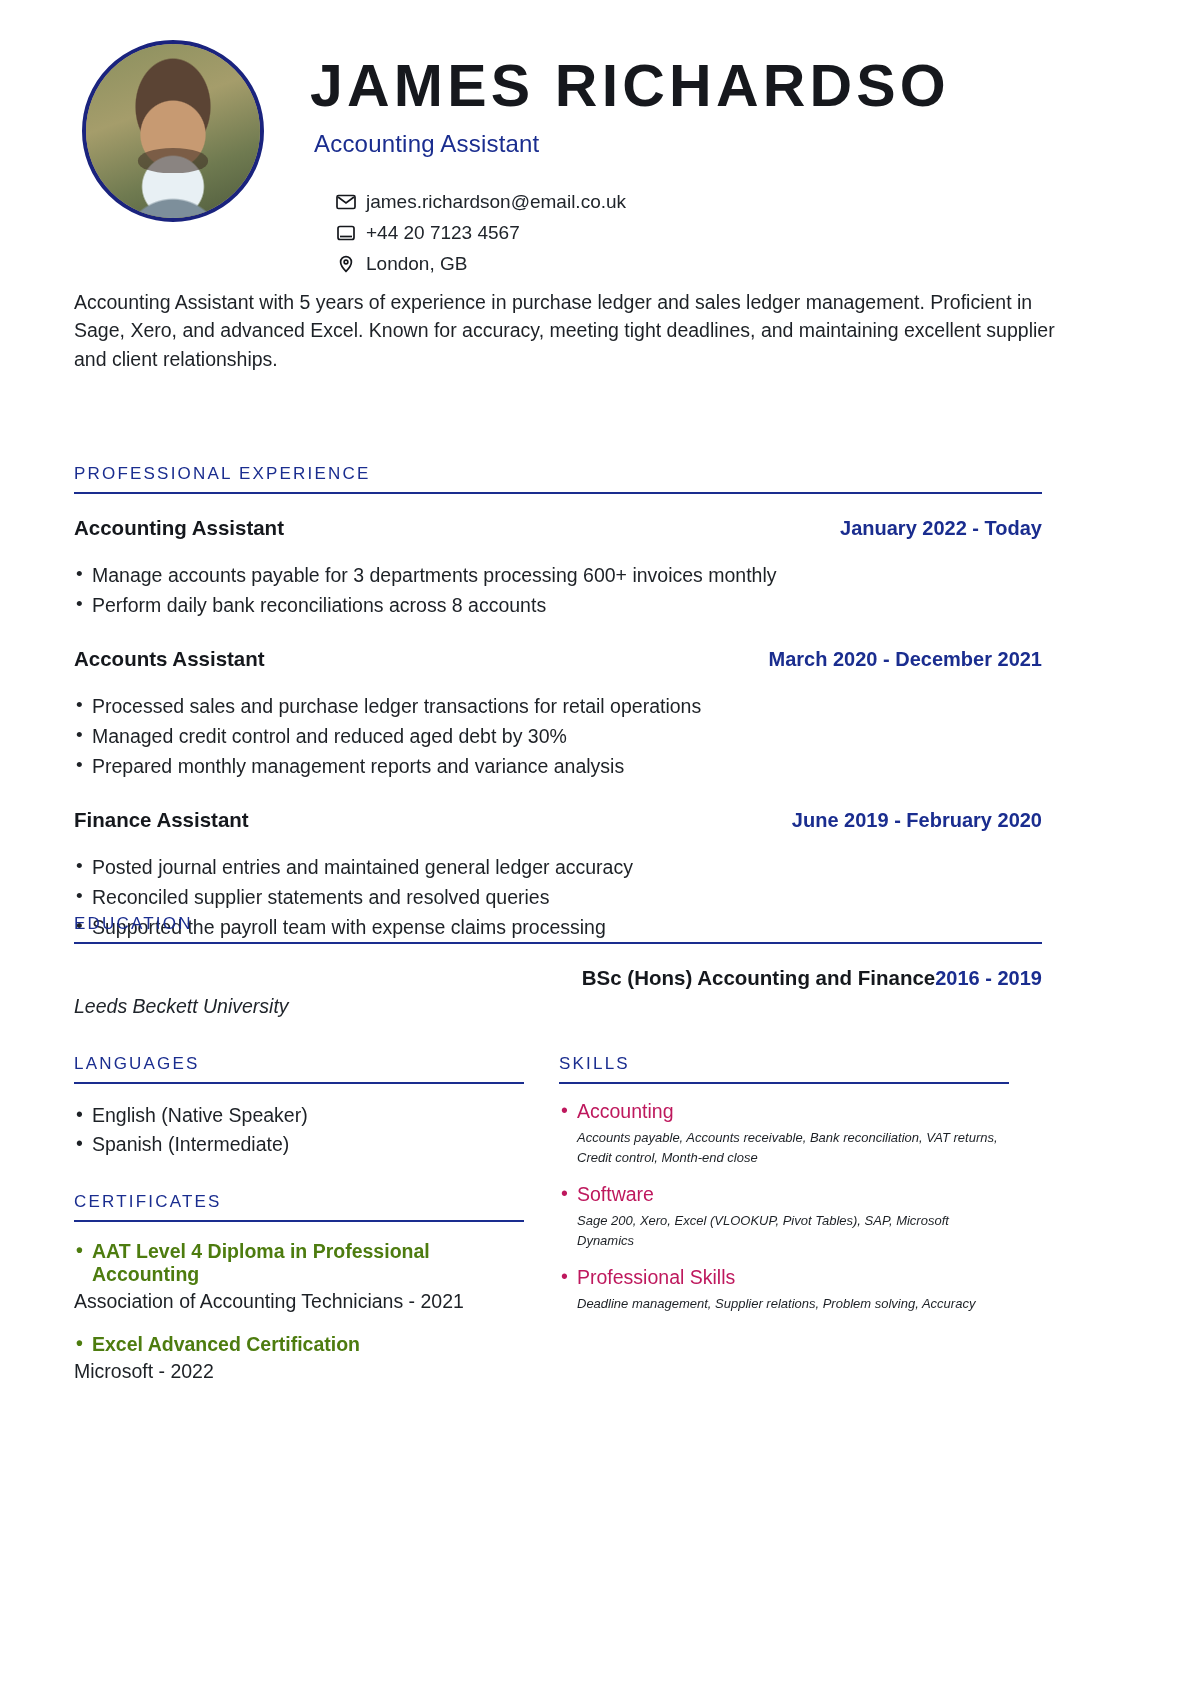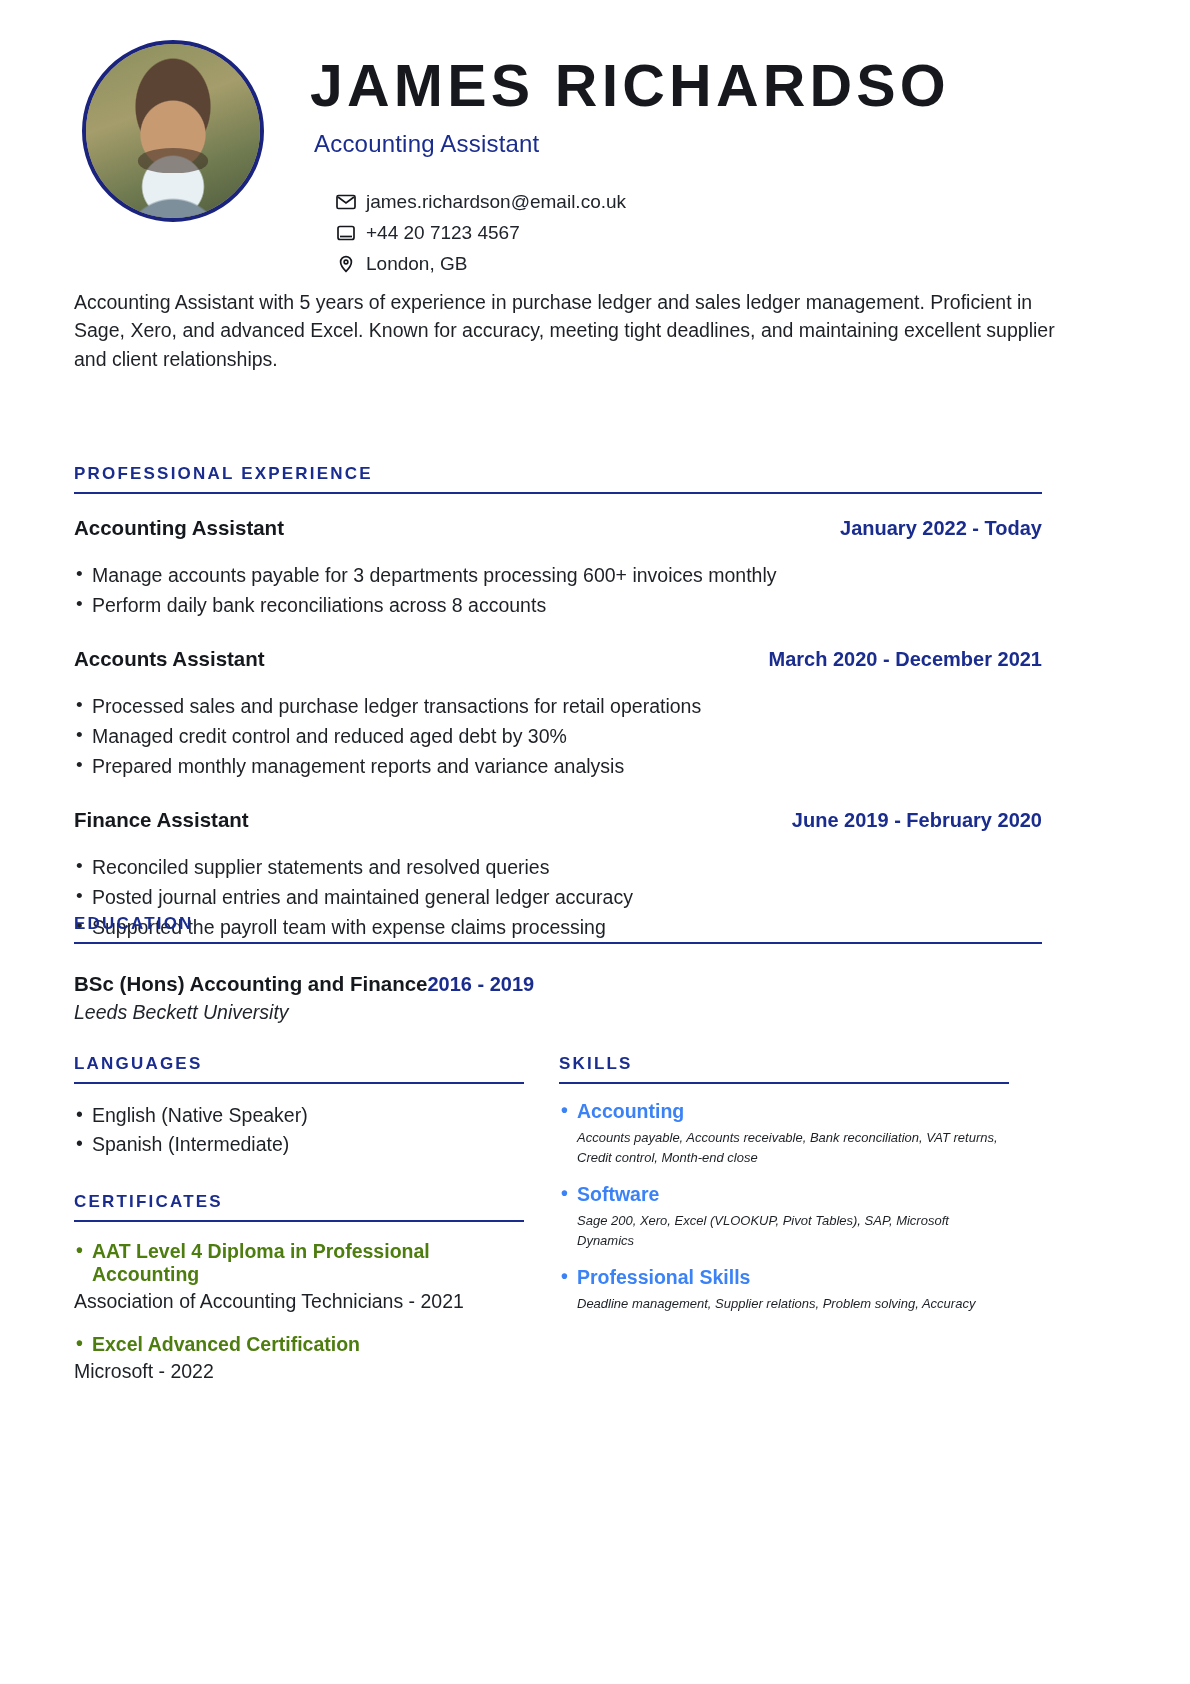--- a/index.html
+++ b/index.html
@@ -119,21 +119,21 @@
     width: 1000px;
     font-size: 19.5px;
     line-height: 1.45;
     color: #1d2126;
   }
 
   
   .section { position: absolute; width: 968px; }
   .sec-title {
     font-size: 17px;
-    font-weight: bold;
+    font-weight: normal;
     letter-spacing: 2.2px;
     color: #1a2d8f;
     text-transform: uppercase;
     margin: 0;
   }
   .sec-rule {
     margin-top: 8px;
     border-bottom: 2.5px solid #1a2d8f;
     width: 100%;
   }
@@ -171,23 +171,23 @@
     content: "\2022";
     position: absolute;
     left: 2px;
     top: -1px;
     font-size: 19px;
     color: #1d2126;
   }
 
   .edu-row {
     display: flex;
-    justify-content: flex-start;
+    justify-content: flex-end;
     align-items: baseline;
-    margin-top: 28px;
+    margin-top: 22px;
   }
   .edu-degree {
     font-size: 20.5px;
     font-weight: bold;
     color: #15181d;
   }
   .edu-date {
     font-size: 20px;
     font-weight: bold;
     color: #1a2d8f;
@@ -243,22 +243,22 @@
     font-weight: bold;
   }
   .cert-org {
     font-size: 19.5px;
     color: #1d2126;
     margin-top: 4px;
   }
   .skill-block { margin-top: 16px; }
   .skill-name {
     font-size: 19.5px;
-    font-weight: bold;
-    color: #3b82f6;
+    font-weight: normal;
+    color: #be185d;
     padding-left: 18px;
     position: relative;
   }
   .skill-name::before {
     content: "\2022";
     position: absolute;
     left: 2px;
     top: -1px;
   }
   .skill-detail {
@@ -346,22 +346,22 @@
             <li>Prepared monthly management reports and variance analysis</li>
           </ul>
         </div>
 
         <div class="job" style="margin-top:28px;">
           <div class="job-head">
             <div class="job-title">Finance Assistant</div>
             <div class="job-date">June 2019 - February 2020</div>
           </div>
           <ul class="bullets">
+            <li>Posted journal entries and maintained general ledger accuracy</li>
             <li>Reconciled supplier statements and resolved queries</li>
-            <li>Posted journal entries and maintained general ledger accuracy</li>
             <li>Supported the payroll team with expense claims processing</li>
           </ul>
         </div>
       </div>
 
       <div class="section" style="top:888px;">
         <div class="sec-title">EDUCATION</div>
         <div class="sec-rule"></div>
         <div class="edu-row">
           <div class="edu-degree">BSc (Hons) Accounting and Finance</div>

